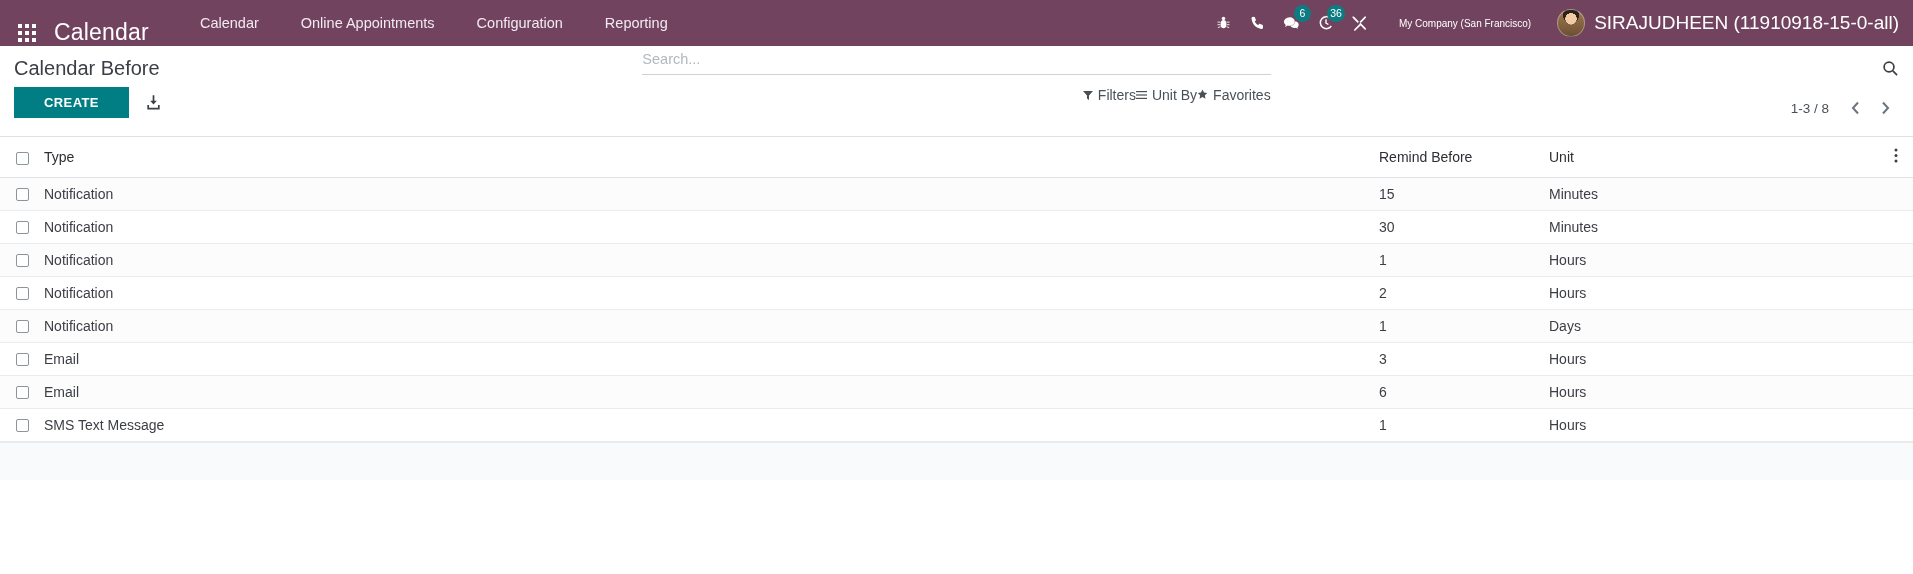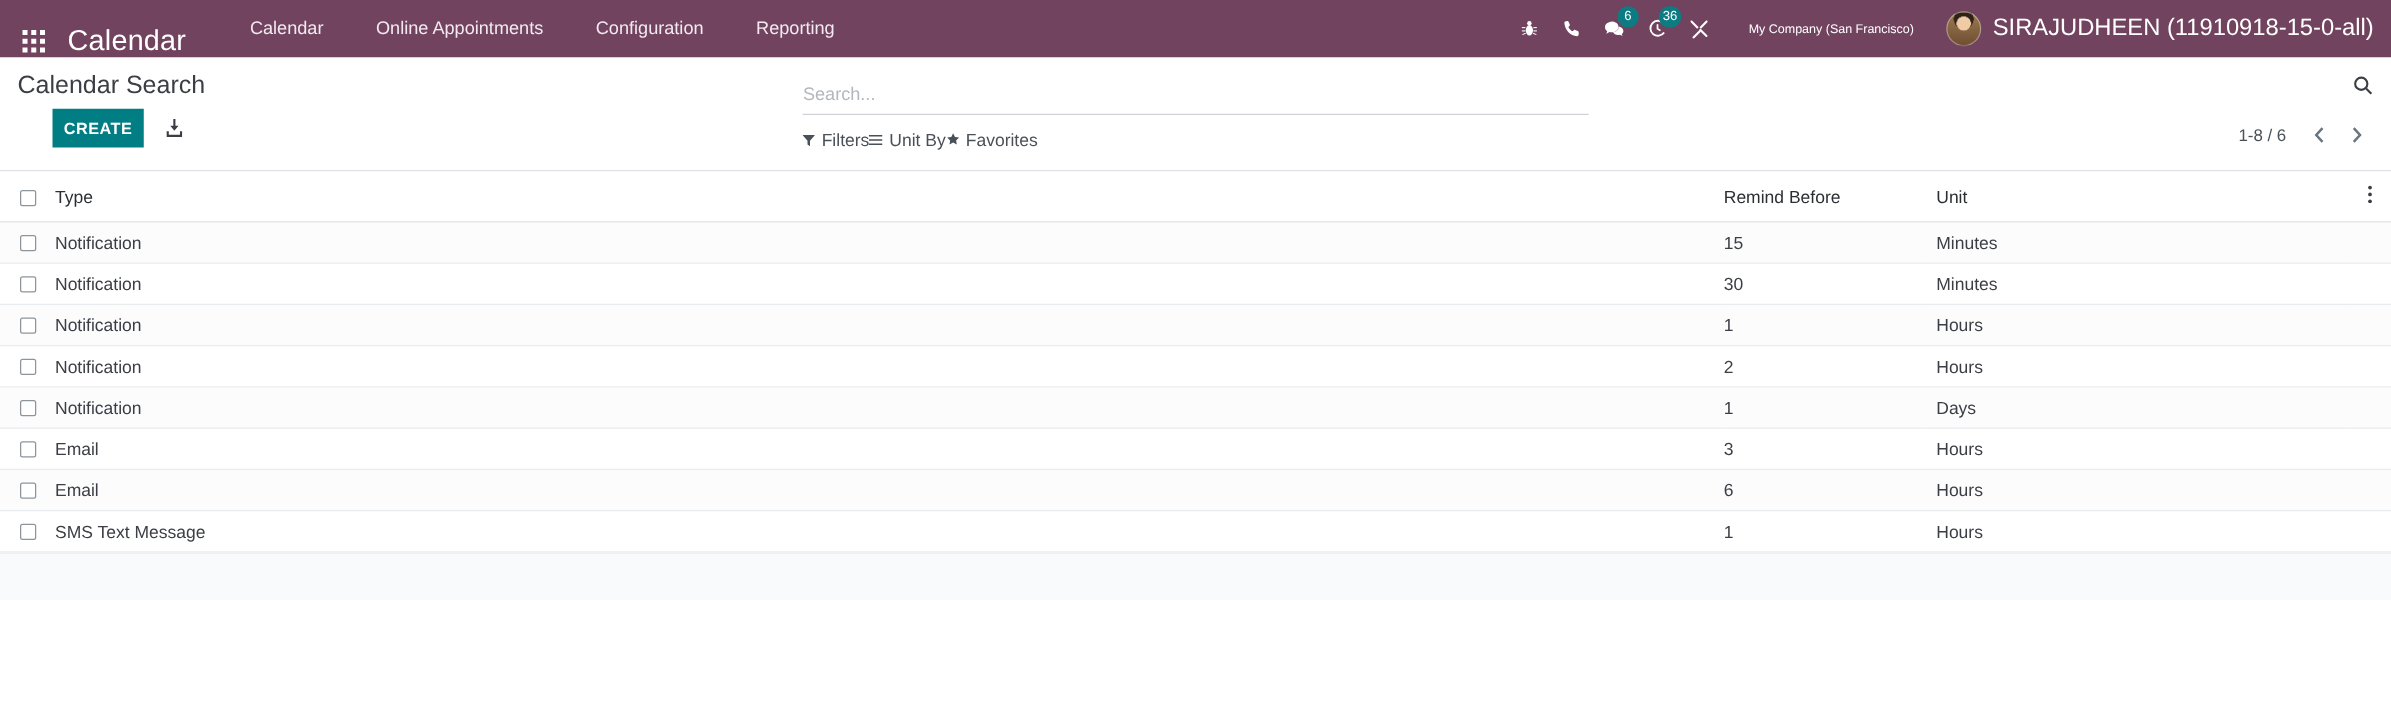--- a/index.html
+++ b/index.html
@@ -129,38 +129,37 @@
     margin-bottom: 6px;
   }
   .btn-row { display: flex; align-items: center; }
   .btn-create {
     background: #017e84;
     color: #ffffff;
     border: none;
     font-size: 13px;
     font-weight: 700;
     letter-spacing: .4px;
-    padding: 8px 9px;
+    padding: 8px 30px;
     cursor: pointer;
     font-family: "Liberation Sans", sans-serif;
-    margin-left: 28px;
   }
   .import-ico {
     margin-left: 16px;
     color: #3c3e45;
     cursor: pointer;
     display: flex;
     align-items: center;
   }
 
   .cp-mid {
-    padding-top: 17px;
+    padding-top: 0;
     display: flex;
     flex-direction: column;
-    align-items: flex-start;
+    align-items: flex-end;
   }
   .search-wrap {
     width: 100%;
     border-bottom: 1px solid #cfd3d7;
     padding: 4px 0 6px 0;
   }
   .search-input {
     border: none;
     outline: none;
     width: 100%;
@@ -336,21 +335,21 @@
       <div class="avatar"></div>
       <span class="user-name">SIRAJUDHEEN (11910918-15-0-all)</span>
     </div>
   </div>
 </div>
 
 <div class="control-panel">
   <div class="cp-grid">
 
     <div class="cp-left">
-      <div class="page-title">Calendar Search</div>
+      <div class="page-title">Calendar Before</div>
       <div class="btn-row">
         <button class="btn-create">CREATE</button>
         <span class="import-ico">
           <svg width="17" height="17" viewBox="0 0 16 16" fill="#3c3e45" aria-hidden="true">
             <path d="M7.2 1.2h1.6v5.1h2.3L8 9.9 4.9 6.3h2.3z"></path>
             <path d="M2.2 10.4h1.6v2.6h8.4v-2.6h1.6v4.2H2.2z"></path>
           </svg>
         </span>
       </div>
     </div>
@@ -390,21 +389,21 @@
     </div>
 
     <div class="cp-right">
       <div class="search-ico-wrap">
         <svg width="17" height="17" viewBox="0 0 16 16" fill="none" stroke="#3c3e45" stroke-width="1.6" aria-hidden="true">
           <circle cx="6.6" cy="6.6" r="4.6"></circle>
             <path d="M10.2 10.2l4 4"></path>
         </svg>
       </div>
       <div class="pager">
-        <span class="pager-count">1-8 / 6</span>
+        <span class="pager-count">1-3 / 8</span>
         <span class="pager-btn">
           <svg width="11" height="14" viewBox="0 0 10 14" fill="none" stroke="#6c757d" stroke-width="2" aria-hidden="true">
               <path d="M7.5 1.5L2.5 7l5 5.5"></path>
             </svg>
         </span>
         <span class="pager-btn">
           <svg width="11" height="14" viewBox="0 0 10 14" fill="none" stroke="#6c757d" stroke-width="2" aria-hidden="true">
               <path d="M2.5 1.5L7.5 7l-5 5.5"></path>
             </svg>
         </span>

